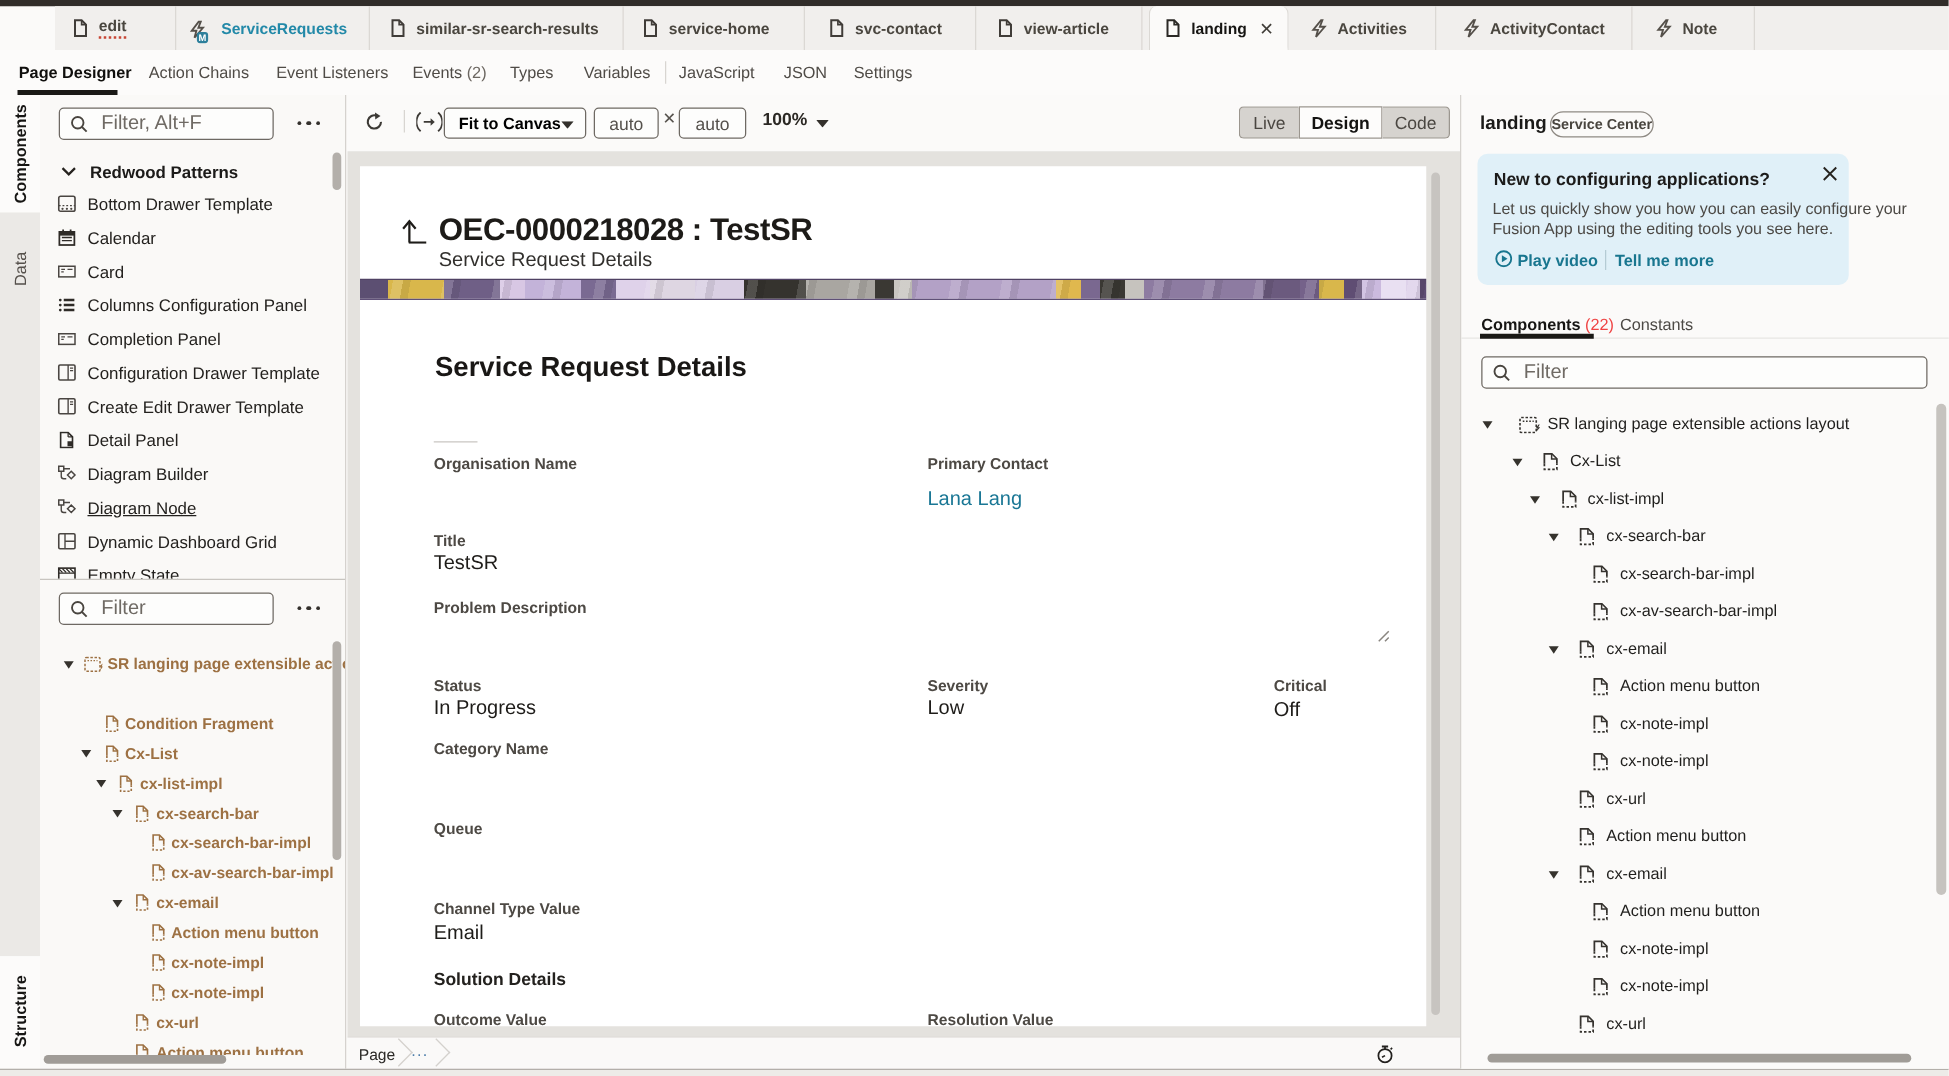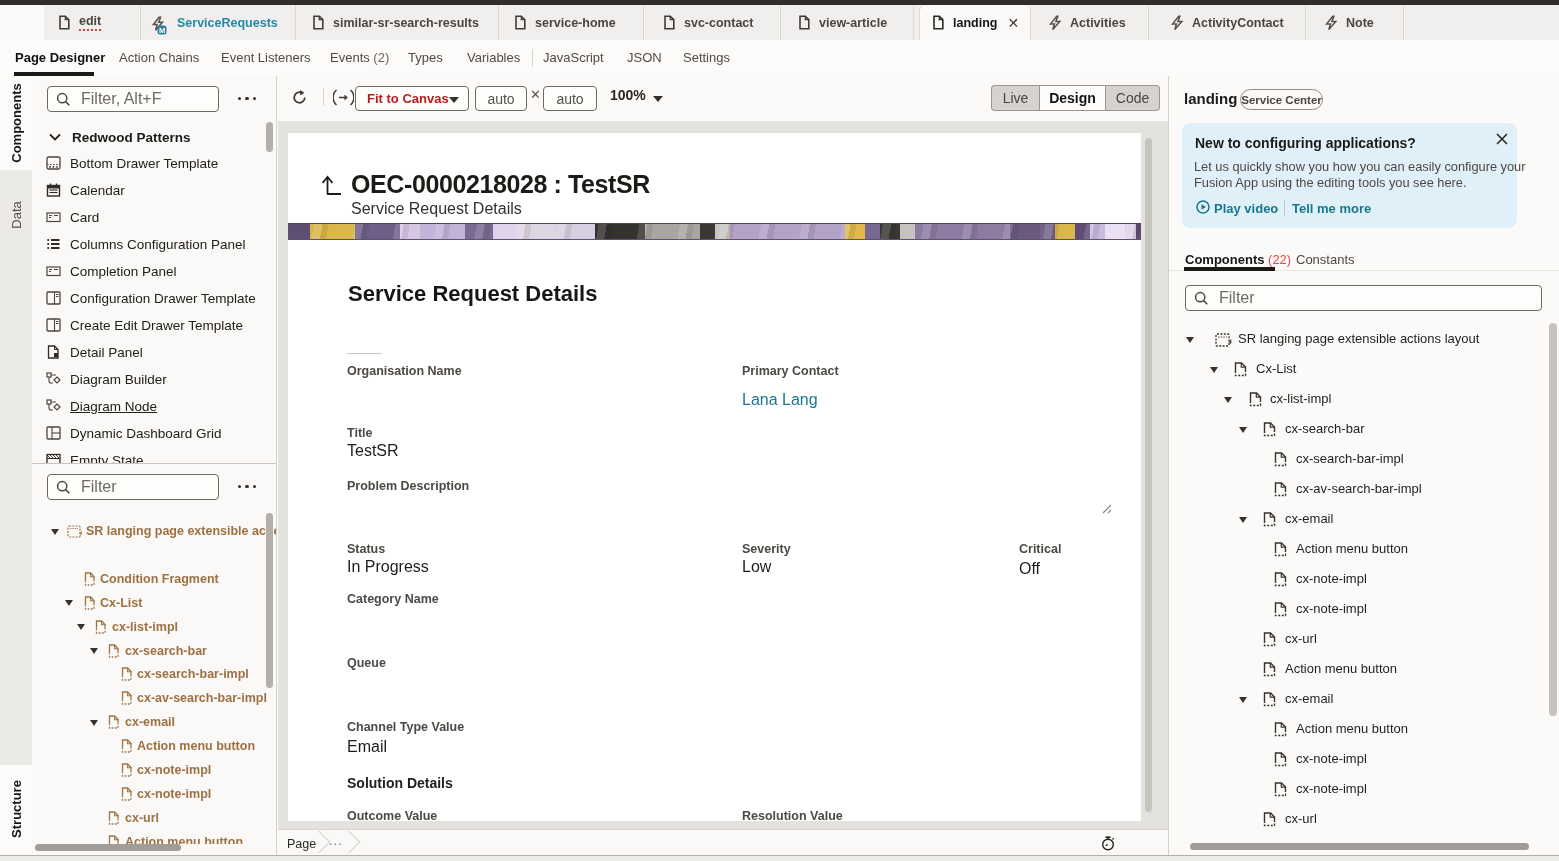--- a/index.html
+++ b/index.html
@@ -423,21 +423,21 @@
       <path d="M9.0 0.9 L13.4 3.7 L9.2 6.5z" fill="#3c3935"></path>
     </svg>
   <span style="position:absolute;left:45px;top:12px;width:1px;height:18px;background:#d8d5d1;"></span>
   <svg style="position:absolute;left:55px;top:13px;" width="21" height="17" viewBox="0 0 21 17">
       <path d="M3.5 1 A 10 10 0 0 0 3.5 16" fill="none" stroke="#3c3935" stroke-width="1.5"></path>
       <path d="M17.5 1 A 10 10 0 0 1 17.5 16" fill="none" stroke="#3c3935" stroke-width="1.5"></path>
       <line x1="6" y1="8.5" x2="13.5" y2="8.5" stroke="#3c3935" stroke-width="1.5"></line>
       <path d="M11.5 5.5 L14.8 8.5 L11.5 11.5z" fill="#3c3935"></path>
     </svg>
   <div class="tbtn" style="left:77px;top:10px;width:114px;height:25px;">
-    <span style="margin-left:11px;font-weight:bold;color:#b91c1c;font-size:13px;">Fit to Canvas</span>
+    <span style="margin-left:11px;font-weight:bold;color:#000000;font-size:13px;">Fit to Canvas</span>
     <svg style="position:absolute;right:9px;top:10px;" width="10" height="6" viewBox="0 0 10 6">
         <path d="M0 0 L5 6 L10 0z" fill="#33302c"></path>
       </svg>
   </div>
   <div class="tbtn" style="left:197px;top:10px;width:52px;height:25px;justify-content:center;">
       <span style="color:#55514c;">auto</span>
     </div>
   <span style="position:absolute;left:252px;top:11px;color:#57534e;font-size:13px;">✕</span>
   <div class="tbtn" style="left:265px;top:10px;width:54px;height:25px;justify-content:center;">
       <span style="color:#55514c;">auto</span>
@@ -499,21 +499,21 @@
       <line x1="7" y1="1.5" x2="7" y2="3.2" stroke="#23211e" stroke-width="1.4"></line>
       <line x1="11.5" y1="3.5" x2="12.7" y2="2.3" stroke="#23211e" stroke-width="1.3"></line>
       <line x1="7" y1="8.5" x2="4.6" y2="9.8" stroke="#23211e" stroke-width="1.3"></line>
     </svg>
   <span style="position:absolute;left:882px;top:7px;font-size:14px;color:#23211e;margin-left:40px;">470.36&nbsp;s</span>
 </div>
 <div id="bottomstrip" class="abs"></div>
 <div id="rightpanel" class="abs">
   <div style="position:absolute;left:15px;top:14px;font-size:15px;font-weight:bold;color:#1b1a18;">landing</div>
   <div class="chip" style="left:71px;top:13px;width:83px;height:21px;white-space:nowrap;font-size:11.5px;">Service Center</div>
-  <div style="position:absolute;left:13px;top:47px;width:335px;height:105px;border-radius:8px;background:#e0f0f8;">
+  <div style="position:absolute;left:13px;top:47px;width:297px;height:105px;border-radius:8px;background:#e0f0f8;">
     <div style="position:absolute;left:13px;top:12px;font-size:14px;font-weight:bold;color:#1c1b1a;">New to configuring applications?</div>
     <div style="position:absolute;left:12px;top:36px;width:342px;font-size:12.8px;line-height:16px;color:#4c4945;">Let us quickly show you how you can easily configure your Fusion App using the editing tools you see here.</div>
     <svg style="position:absolute;left:14px;top:77px;" width="14" height="14" viewBox="0 0 14 14">
         <circle cx="7" cy="7" r="6" fill="none" stroke="#19768f" stroke-width="1.5"></circle>
         <path d="M5.5 4.2 L10 7 L5.5 9.8z" fill="#19768f"></path>
       </svg>
     <span class="link" style="position:absolute;left:32px;top:78px;font-size:13px;font-weight:bold;">Play video</span>
     <span style="position:absolute;left:102px;top:77px;width:1px;height:16px;background:#b5cbd4;"></span>
     <span class="link" style="position:absolute;left:110px;top:78px;font-size:13px;font-weight:bold;">Tell me more</span>
     <svg style="position:absolute;right:9px;top:10px;" width="12" height="12" viewBox="0 0 12 12">

